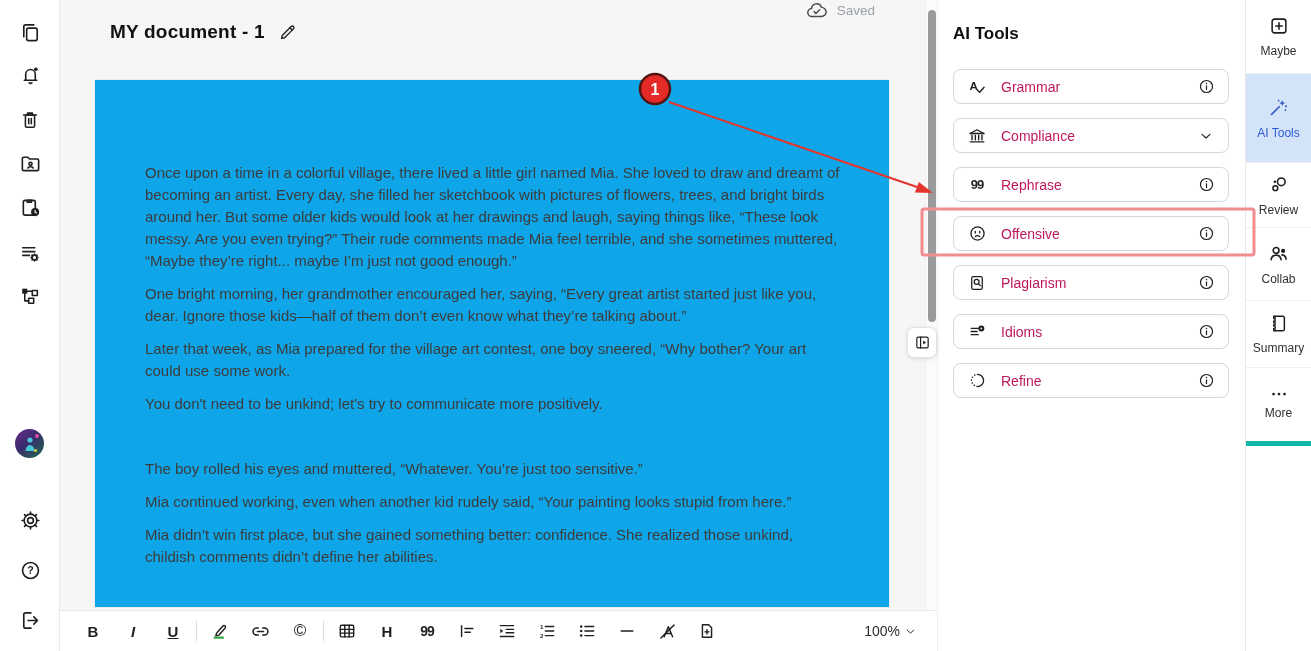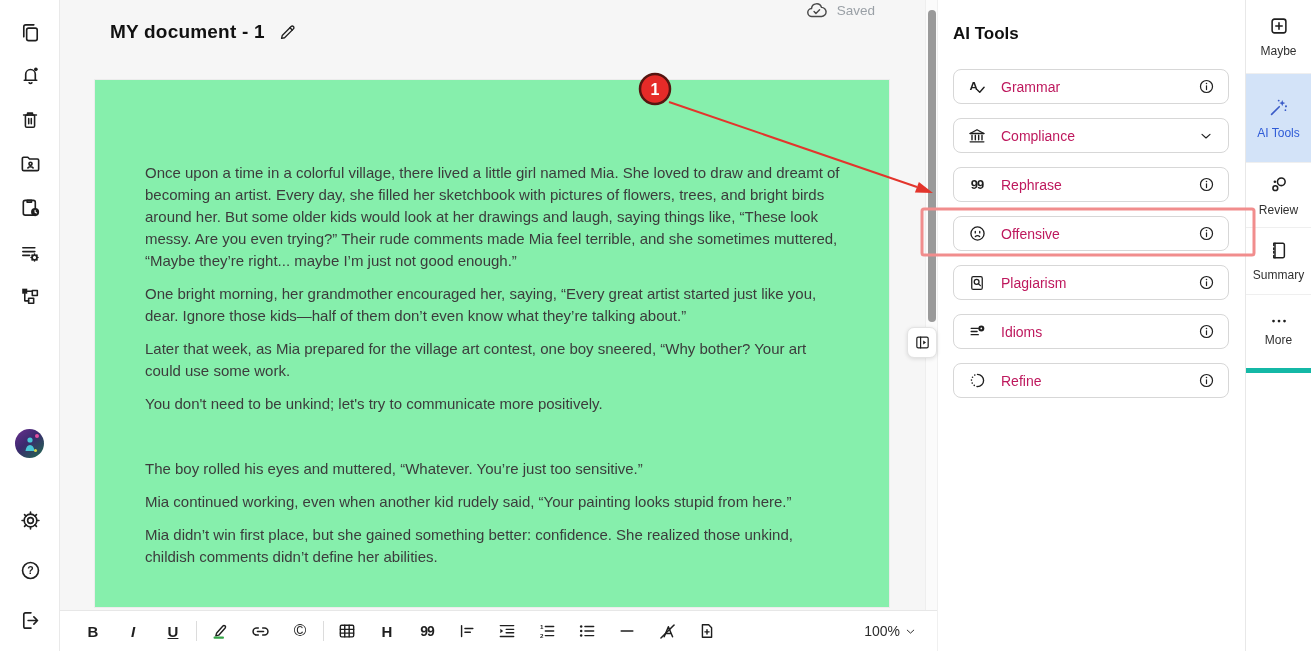--- a/index.html
+++ b/index.html
@@ -15,21 +15,21 @@
   .avatar { position:absolute; left:15px; top:429px; width:29px; height:29px; border-radius:50%; background:linear-gradient(140deg,#6a2f8f 0%,#3a2a6e 45%,#1f6e4e 100%); display:flex; align-items:center; justify-content:center; overflow:hidden; }
   .avatar .dotA { position:absolute; top:5px; right:5px; width:4px; height:4px; border-radius:50%; background:#e24fa0; }
   .avatar .dotB { position:absolute; bottom:6px; right:7px; width:3px; height:3px; border-radius:50%; background:#d7d74a; }
 
   
   .main { position:absolute; left:60px; top:0; width:877px; height:651px; background:#f6f6f6; }
   .doc-header { position:absolute; left:50px; top:14px; right:0; height:36px; display:flex; align-items:center; }
   .doc-title { font-size:19px; font-weight:bold; color:#111; letter-spacing:.2px; }
   .rename-btn { margin-left:12px; width:22px; height:22px; display:flex; align-items:center; justify-content:center; }
   .saved { position:absolute; right:62px; top:2px; display:flex; align-items:center; gap:9px; color:#9aa0a6; font-size:13.5px; }
-  .page { position:absolute; left:35px; top:80px; width:794px; height:527px; background:#86efac; box-shadow:0 0 0 1px #ececec; padding:82px 49px 0 50px; }
+  .page { position:absolute; left:35px; top:80px; width:794px; height:527px; background:#0ea5e9; box-shadow:0 0 0 1px #ececec; padding:82px 49px 0 50px; }
   .page p { font-size:15px; line-height:22px; color:#3c3c3c; margin:0 0 11px 0; }
   .page p.gap-after { margin-bottom:43px; }
 
   
   .toolbar { position:absolute; left:0; bottom:0; width:877px; height:41px; background:#fff; border-top:1px solid #e7e7e7; display:flex; align-items:center; padding:0 20px 0 13px; gap:0; z-index:6; }
   .tb-btn { width:40px; height:30px; display:flex; align-items:center; justify-content:center; color:#1f1f1f; border-radius:4px; flex:0 0 auto; }
   .tb-divider { width:1px; height:20px; background:#dcdcdc; margin:0 3px; flex:0 0 auto; }
   .tb-bold { font-size:15px; font-weight:bold; }
   .tb-italic { font-size:15px; font-weight:600; font-style:italic; }
   .tb-underline { font-size:15px; font-weight:600; text-decoration:underline; }
@@ -472,20 +472,31 @@
   <button class="nav-item ni-review">
     <svg width="22" height="22" viewBox="0 0 24 24">
         <g class="stk" stroke-width="1.8">
           <circle cx="14.5" cy="8.5" r="4.2"></circle>
           <circle cx="8" cy="15.5" r="2.6"></circle>
         </g>
         <circle cx="7.5" cy="8.5" r="1.4" fill="#1f1f1f"></circle>
       </svg>
     <span>Review</span>
   </button>
+  <button class="nav-item ni-collab">
+    <svg width="23" height="23" viewBox="0 0 24 24">
+        <g class="stk" stroke-width="1.8">
+          <circle cx="9.5" cy="8.8" r="3"></circle>
+          <path d="M4.3 18.5c.5-3.2 2.6-4.8 5.2-4.8s4.7 1.6 5.2 4.8"></path>
+        </g>
+        <circle cx="16.8" cy="9.3" r="2.2" fill="#1f1f1f"></circle>
+        <path d="M15.5 13.4c2.5.1 4 1.7 4.4 4.4" class="stk" stroke-width="1.8"></path>
+      </svg>
+    <span>Collab</span>
+  </button>
   <button class="nav-item ni-summary">
     <svg width="21" height="21" viewBox="0 0 24 24">
         <g class="stk" stroke-width="1.8">
           <path d="M8 3.8h9A1.7 1.7 0 0 1 18.7 5.5v13A1.7 1.7 0 0 1 17 20.2H8z"></path>
           <path d="M8 3.8H6.6v2.4M8 20.2H6.6v-2.4M6.6 9.2v1.6M6.6 13.2v1.6"></path>
         </g>
       </svg>
     <span>Summary</span>
   </button>
   <button class="nav-item ni-more">

